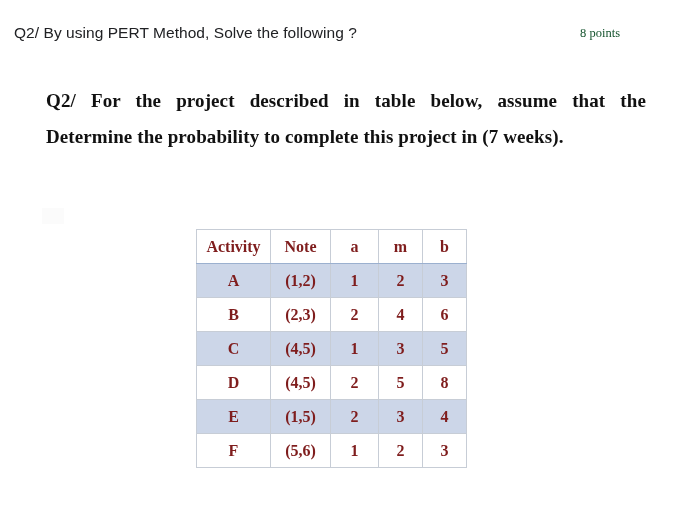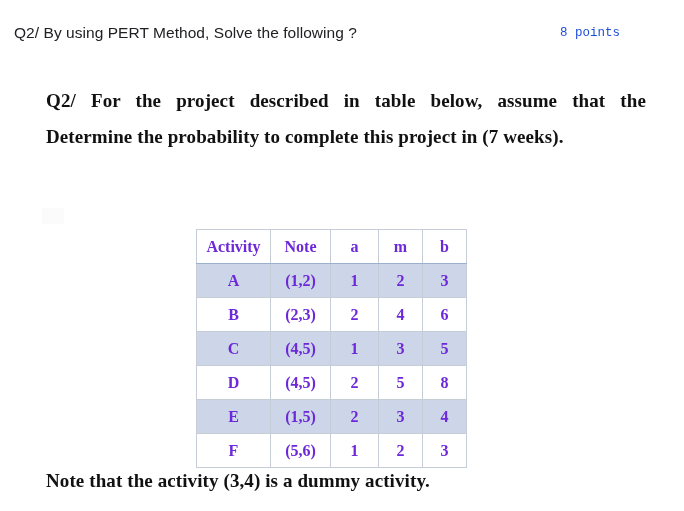--- a/index.html
+++ b/index.html
@@ -31,24 +31,24 @@
   }
   .question-title {
     font-family: "Liberation Sans", sans-serif;
     font-size: 15.5px;
     line-height: 20px;
     color: #202124;
     letter-spacing: 0.05px;
     white-space: nowrap;
   }
   .points-label {
-    font-family: Liberation Mono, monospace;
+    font-family: Liberation Serif, serif;
     font-size: 12.5px;
     line-height: 16px;
-    color: #1d4ed8;
+    color: #14532d;
     white-space: nowrap;
   }
 
   
   .scan-body {
     position: absolute;
     left: 0;
     top: 66px;
     width: 548px;
     height: 445px;
@@ -98,21 +98,21 @@
   table.pert-table col.c-m        { width: 44px; }
   table.pert-table col.c-b        { width: 44px; }
 
   table.pert-table th,
   table.pert-table td {
     border: 1px solid #c7cdd6;
     text-align: center;
     vertical-align: middle;
     height: 33px;
     padding: 0 2px;
-    color: #6d28d9;
+    color: #7f1d1d;
     font-weight: bold;
   }
   table.pert-table thead th {
     font-size: 16px;
     background: #ffffff;
     border-bottom-color: #9bb0cf;
   }
   table.pert-table tbody td {
     font-size: 16px;
   }
@@ -222,15 +222,14 @@
           <td>F</td>
           <td>(5,6)</td>
           <td>1</td>
           <td>2</td>
           <td>3</td>
         </tr>
       </tbody>
     </table>
   </div>
 
-  <div class="note-line">Note that the activity (3,4) is a dummy activity.</div>
 
 </div>
 
 </body></html>

